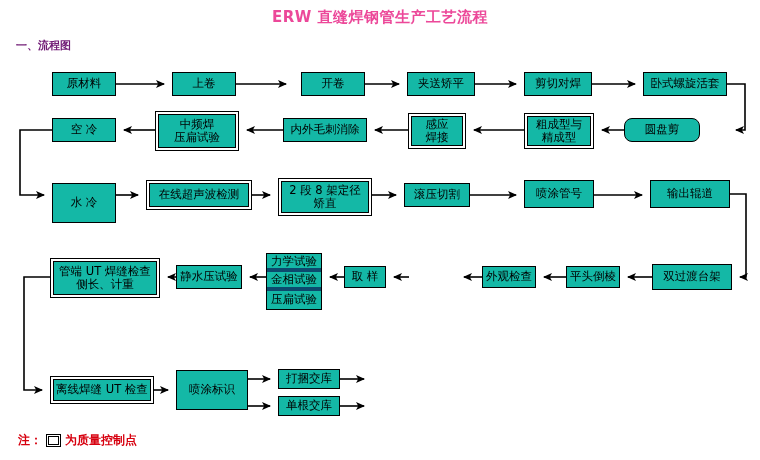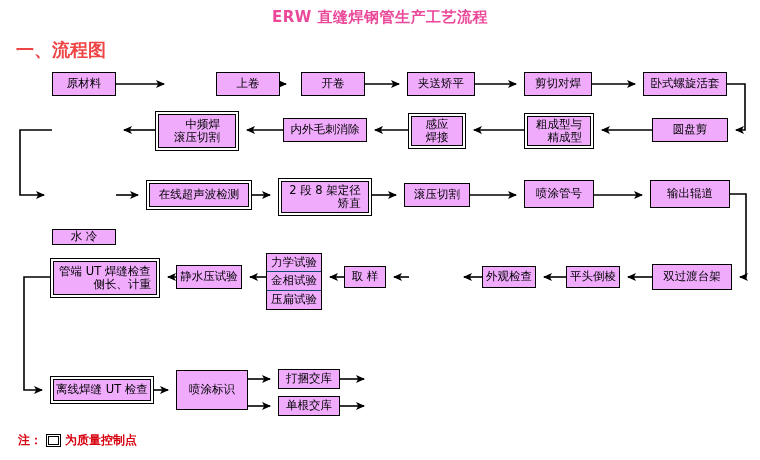--- a/index.html
+++ b/index.html
@@ -12,47 +12,47 @@
   }
   #stage{position:absolute;left:0;top:0;width:760px;height:460px;}
   #wires{position:absolute;left:0;top:0;width:760px;height:460px;}
 
   .title{
     position:absolute;width:100%;text-align:center;top:8px;
     font-size:15px;font-weight:bold;color:#1f6fb4;letter-spacing:.5px;
   }
   .section-head{
     position:absolute;left:16px;top:38px;
-    font-size:18px;font-weight:bold;color:#ef4444;
+    font-size:11px;font-weight:bold;color:#701a75;
   }
 
   .node{
     position:absolute;
     box-sizing:border-box;
     border:1px solid #000;
-    background:#f0abfc;
+    background:#14b8a6;
     display:flex;align-items:center;justify-content:center;
-    text-align:right;
+    text-align:center;
     font-size:11.5px;line-height:1.15;
     color:#000;
     white-space:pre-line;
     padding:0 2px;
     z-index:3;
   }
   .node.qc{
     border:1px solid #000;
     box-shadow:inset 0 0 0 2px #fff, inset 0 0 0 3px #000;
     padding:3px;
   }
   .node.stack{display:block;padding:0;}
   .node.stack .cell{
     height:33.33%;
     display:flex;align-items:center;justify-content:center;
     font-size:11.5px;
-    border-bottom:1px solid #0c4a6e;
+    border-bottom:4px solid #0c4a6e;
     box-sizing:border-box;
   }
   .node.stack .cell:last-child{border-bottom:none;}
 
   .note{
     position:absolute;left:18px;top:432px;
     display:flex;align-items:center;gap:4px;
     font-size:12px;font-weight:bold;color:#d7000f;
   }
   .note .sq{
@@ -120,34 +120,35 @@
     </g>
   </svg>
 
   <div class="note" style="color: rgb(215, 0, 15);">
     <span>注：</span>
     <span class="sq"></span>
     <span>为质量控制点</span>
   </div>
 
 <div class="node" style="left: 52px; top: 72px; width: 64px; height: 24px;">原材料</div>
-    <div class="node" style="left: 172px; top: 72px; width: 64px; height: 24px; margin-left: 44px;">上卷</div>
+    <div class="node" style="left: 172px; top: 72px; width: 64px; height: 24px;">上卷</div>
     <div class="node" style="left: 294px; top: 72px; width: 64px; height: 24px; margin-left: 7px;">开卷</div>
     <div class="node" style="left: 407px; top: 72px; width: 68px; height: 24px;">夹送矫平</div>
     <div class="node" style="left: 524px; top: 72px; width: 68px; height: 24px;">剪切对焊</div>
     <div class="node" style="left: 643px; top: 72px; width: 84px; height: 24px;">卧式螺旋活套</div>
-    <div class="node" style="left: 652px; top: 118px; width: 76px; height: 24px;">圆盘剪</div>
+    <div class="node" style="left: 624px; top: 118px; width: 76px; height: 24px; border-radius: 8px;">圆盘剪</div>
     <div class="node qc" style="left: 524px; top: 113px; width: 70px; height: 36px;">粗成型与
 精成型</div>
     <div class="node" style="left: 283px; top: 118px; width: 84px; height: 24px;">内外毛刺消除</div>
     <div class="node qc" style="left: 408px; top: 113px; width: 58px; height: 36px;">感应
 焊接</div>
     <div class="node qc" style="left: 155px; top: 111px; width: 84px; height: 40px;">中频焊
-滚压切割</div>
-    <div class="node" style="left: 52px; top: 183px; width: 64px; height: 16px; margin-top: 46px;">水 冷</div>
+压扁试验</div>
+    <div class="node" style="left: 52px; top: 118px; width: 64px; height: 24px;">空 冷</div>
+    <div class="node" style="left: 52px; top: 183px; width: 64px; height: 40px;">水 冷</div>
     <div class="node qc" style="left: 146px; top: 180px; width: 106px; height: 30px;">在线超声波检测</div>
     <div class="node qc" style="left: 278px; top: 178px; width: 94px; height: 38px;">2 段 8 架定径
 矫直</div>
     <div class="node" style="left: 404px; top: 183px; width: 66px; height: 24px;">滚压切割</div>
     <div class="node" style="left: 524px; top: 180px; width: 70px; height: 28px;">喷涂管号</div>
     <div class="node" style="left: 650px; top: 180px; width: 80px; height: 28px;">输出辊道</div>
     <div class="node" style="left: 652px; top: 264px; width: 80px; height: 26px;">双过渡台架</div>
     <div class="node" style="left: 566px; top: 266px; width: 54px; height: 22px;">平头倒棱</div>
     <div class="node" style="left: 482px; top: 266px; width: 54px; height: 22px;">外观检查</div>
     <div class="node" style="left: 344px; top: 266px; width: 42px; height: 22px;">取 样</div>

